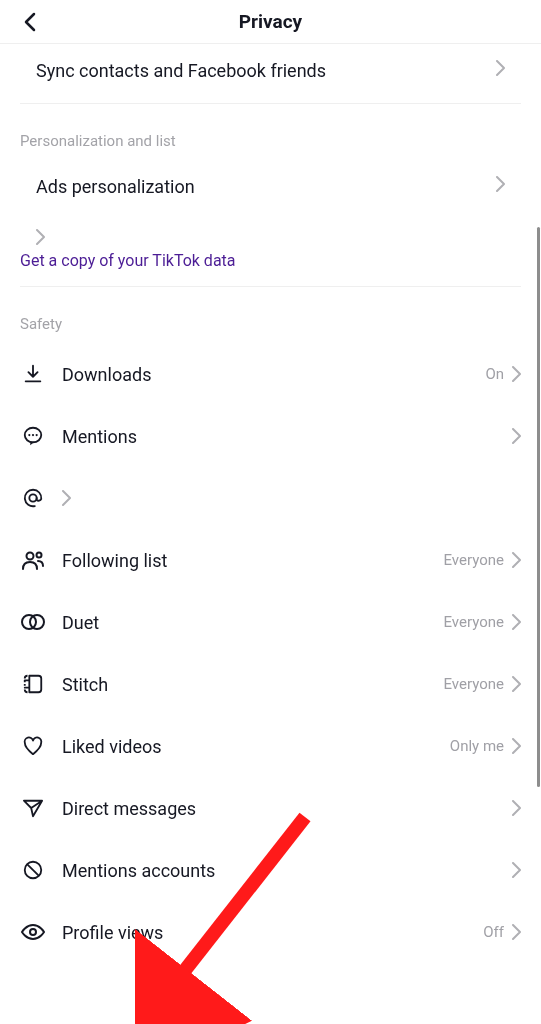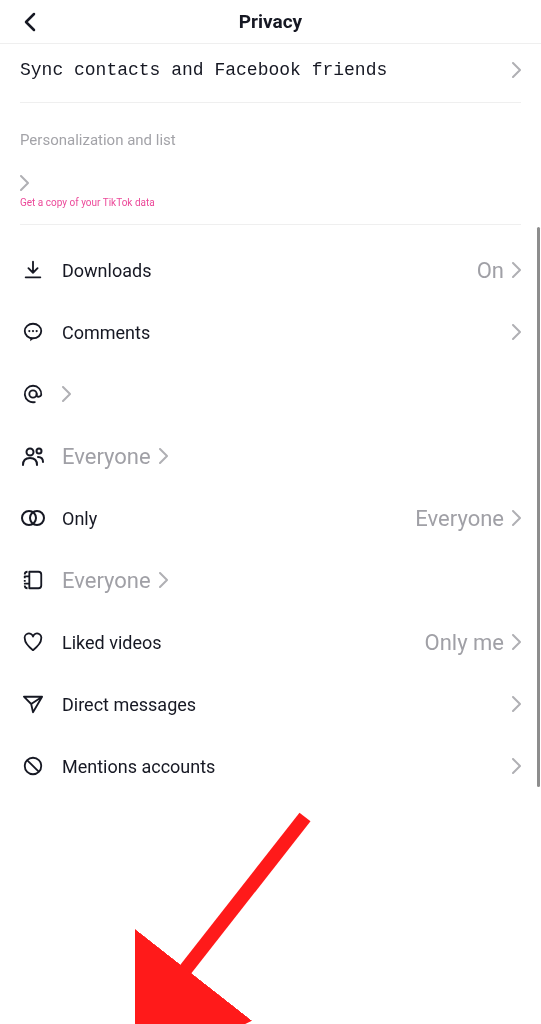--- a/index.html
+++ b/index.html
@@ -35,52 +35,51 @@
     .header-title {
       font-size: 19px;
       font-weight: 700;
       text-align: right;
     }
     .content {
       padding: 0;
     }
     .row {
       display: flex;
-      align-items: center;
-      padding: 16px 20px;
+      align-items: flex-start;
+      padding: 16px 36px;
       cursor: pointer;
-      font-family: Liberation Mono, monospace;
     }
     .row-label {
       font-size: 18px;
       color: #161823;
       flex: 1;
     }
     .row-value {
-      font-size: 22px;
+      font-size: 15px;
       color: #a0a0a6;
       margin-right: 8px;
     }
     .chevron {
       color: #b0b0b4;
       flex-shrink: 0;
     }
     .divider {
       height: 1px;
       background: #efefef;
       margin: 6px 20px 14px 20px;
     }
     .section-heading {
       font-size: 15px;
       color: #a3a3a8;
       padding: 14px 20px 10px 20px;
     }
     .subtext {
-      font-size: 10px;
-      color: #ec4899;
+      font-size: 16px;
+      color: #4c1d95;
       padding: 0 20px 10px 20px;
       margin-top: -10px;
     }
     .icon-row {
       display: flex;
       align-items: center;
       padding: 18px 20px;
       cursor: pointer;
     }
     .icon-slot {
@@ -130,30 +129,37 @@
     <div class="row-label">Sync contacts and Facebook friends</div>
     <svg class="chevron" width="9" height="16" viewBox="0 0 9 16">
         <path d="M1 1 L8 8 L1 15" stroke="#b0b0b4" stroke-width="2" fill="none" stroke-linecap="round" stroke-linejoin="round"></path>
       </svg>
   </div>
 
   <div class="divider"></div>
 
   <div class="section-heading">Personalization and list</div>
 
-
   <div class="row">
+    <div class="row-label">Ads personalization</div>
+    <svg class="chevron" width="9" height="16" viewBox="0 0 9 16">
+        <path d="M1 1 L8 8 L1 15" stroke="#b0b0b4" stroke-width="2" fill="none" stroke-linecap="round" stroke-linejoin="round"></path>
+      </svg>
+  </div>
+
+  <div class="row">
     <svg class="chevron" width="9" height="16" viewBox="0 0 9 16">
         <path d="M1 1 L8 8 L1 15" stroke="#b0b0b4" stroke-width="2" fill="none" stroke-linecap="round" stroke-linejoin="round"></path>
       </svg>
   </div>
   <div class="subtext">Get a copy of your TikTok data</div>
 
   <div class="divider"></div>
 
+  <div class="section-heading">Safety</div>
 
   <div class="icon-row">
     <div class="icon-slot">
       <svg width="22" height="22" viewBox="0 0 24 24" fill="none">
           <path d="M12 3 V15 M12 15 L7 10 M12 15 L17 10 M4 20 H20" stroke="#161823" stroke-width="2" stroke-linecap="round" stroke-linejoin="round"></path>
         </svg>
     </div>
     <div class="row-label">Downloads</div>
     <div class="row-value">On</div>
     <svg class="chevron" width="9" height="16" viewBox="0 0 9 16">
@@ -164,21 +170,21 @@
   <div class="icon-row">
     <div class="icon-slot">
       <svg width="22" height="22" viewBox="0 0 24 24" fill="none">
           <ellipse cx="12" cy="11" rx="9" ry="8" stroke="#161823" stroke-width="2"></ellipse>
           <path d="M9 18 L9 22 L14 18" fill="#161823"></path>
           <circle cx="8" cy="11" r="1.2" fill="#161823"></circle>
           <circle cx="12" cy="11" r="1.2" fill="#161823"></circle>
           <circle cx="16" cy="11" r="1.2" fill="#161823"></circle>
         </svg>
     </div>
-    <div class="row-label">Comments</div>
+    <div class="row-label">Mentions</div>
     <svg class="chevron" width="9" height="16" viewBox="0 0 9 16">
         <path d="M1 1 L8 8 L1 15" stroke="#b0b0b4" stroke-width="2" fill="none" stroke-linecap="round" stroke-linejoin="round"></path>
       </svg>
   </div>
 
   <div class="icon-row">
     <div class="icon-slot">
       <svg width="22" height="22" viewBox="0 0 24 24" fill="none">
           <circle cx="12" cy="12" r="4" stroke="#161823" stroke-width="2"></circle>
           <path d="M16 12 V14 A3 3 0 0 0 21 13 A9 9 0 1 0 14 20.8" stroke="#161823" stroke-width="2" fill="none" stroke-linecap="round"></path>
@@ -191,49 +197,51 @@
 
   <div class="icon-row">
     <div class="icon-slot">
       <svg width="24" height="22" viewBox="0 0 24 22" fill="none">
           <circle cx="9" cy="7" r="3.5" stroke="#161823" stroke-width="2"></circle>
           <path d="M2 20 C2 15 5 13 9 13 C13 13 16 15 16 20" stroke="#161823" stroke-width="2" fill="none" stroke-linecap="round"></path>
           <circle cx="18" cy="6" r="2.5" stroke="#161823" stroke-width="2"></circle>
           <path d="M17 12 C20 12 22 14 22 17" stroke="#161823" stroke-width="2" fill="none" stroke-linecap="round"></path>
         </svg>
     </div>
+    <div class="row-label">Following list</div>
     <div class="row-value">Everyone</div>
     <svg class="chevron" width="9" height="16" viewBox="0 0 9 16">
         <path d="M1 1 L8 8 L1 15" stroke="#b0b0b4" stroke-width="2" fill="none" stroke-linecap="round" stroke-linejoin="round"></path>
       </svg>
   </div>
 
   <div class="icon-row">
     <div class="icon-slot">
       <svg width="26" height="22" viewBox="0 0 26 22" fill="none">
           <circle cx="9" cy="11" r="7" stroke="#161823" stroke-width="2"></circle>
           <circle cx="17" cy="11" r="7" stroke="#161823" stroke-width="2"></circle>
         </svg>
     </div>
-    <div class="row-label">Only</div>
+    <div class="row-label">Duet</div>
     <div class="row-value">Everyone</div>
     <svg class="chevron" width="9" height="16" viewBox="0 0 9 16">
         <path d="M1 1 L8 8 L1 15" stroke="#b0b0b4" stroke-width="2" fill="none" stroke-linecap="round" stroke-linejoin="round"></path>
       </svg>
   </div>
 
   <div class="icon-row">
     <div class="icon-slot">
       <svg width="22" height="22" viewBox="0 0 24 24" fill="none">
           <path d="M8 3 V21 M3 8 H8 M3 16 H8 M8 3 H18 A3 3 0 0 1 21 6 V18 A3 3 0 0 1 18 21 H8" stroke="#161823" stroke-width="2" stroke-linecap="round" stroke-linejoin="round"></path>
           <path d="M3 6 A3 3 0 0 1 6 3" stroke="#161823" stroke-width="2" fill="none"></path>
           <path d="M3 18 A3 3 0 0 0 6 21" stroke="#161823" stroke-width="2" fill="none"></path>
           <path d="M3 8 V16" stroke="#161823" stroke-width="2" stroke-dasharray="2 2"></path>
         </svg>
     </div>
+    <div class="row-label">Stitch</div>
     <div class="row-value">Everyone</div>
     <svg class="chevron" width="9" height="16" viewBox="0 0 9 16">
         <path d="M1 1 L8 8 L1 15" stroke="#b0b0b4" stroke-width="2" fill="none" stroke-linecap="round" stroke-linejoin="round"></path>
       </svg>
   </div>
 
   <div class="icon-row">
     <div class="icon-slot">
       <svg width="22" height="20" viewBox="0 0 24 22" fill="none">
           <path d="M12 20 C12 20 3 13 3 7.5 A4.5 4.5 0 0 1 12 5 A4.5 4.5 0 0 1 21 7.5 C21 13 12 20 12 20 Z" stroke="#161823" stroke-width="2" stroke-linejoin="round"></path>
@@ -264,20 +272,33 @@
           <circle cx="12" cy="12" r="9" stroke="#161823" stroke-width="2"></circle>
           <line x1="5.5" y1="5.5" x2="18.5" y2="18.5" stroke="#161823" stroke-width="2"></line>
         </svg>
     </div>
     <div class="row-label">Mentions accounts</div>
     <svg class="chevron" width="9" height="16" viewBox="0 0 9 16">
         <path d="M1 1 L8 8 L1 15" stroke="#b0b0b4" stroke-width="2" fill="none" stroke-linecap="round" stroke-linejoin="round"></path>
       </svg>
   </div>
 
+  <div class="icon-row">
+    <div class="icon-slot">
+      <svg width="24" height="18" viewBox="0 0 24 18" fill="none">
+          <path d="M1 9 C1 9 5 2 12 2 C19 2 23 9 23 9 C23 9 19 16 12 16 C5 16 1 9 1 9 Z" stroke="#161823" stroke-width="2" stroke-linejoin="round"></path>
+          <circle cx="12" cy="9" r="3" stroke="#161823" stroke-width="2"></circle>
+        </svg>
+    </div>
+    <div class="row-label">Profile views</div>
+    <div class="row-value">Off</div>
+    <svg class="chevron" width="9" height="16" viewBox="0 0 9 16">
+        <path d="M1 1 L8 8 L1 15" stroke="#b0b0b4" stroke-width="2" fill="none" stroke-linecap="round" stroke-linejoin="round"></path>
+      </svg>
+  </div>
 
 </div>
 
 <div class="scrollbar"></div>
 
 <svg class="arrow-overlay" width="185" height="225" viewBox="0 0 185 225">
   <defs>
     <marker id="ah" markerWidth="12" markerHeight="12" refX="3" refY="6" orient="auto">
       <path d="M0 0 L12 6 L0 12 Z" fill="#ff1a1a"></path>
     </marker>

